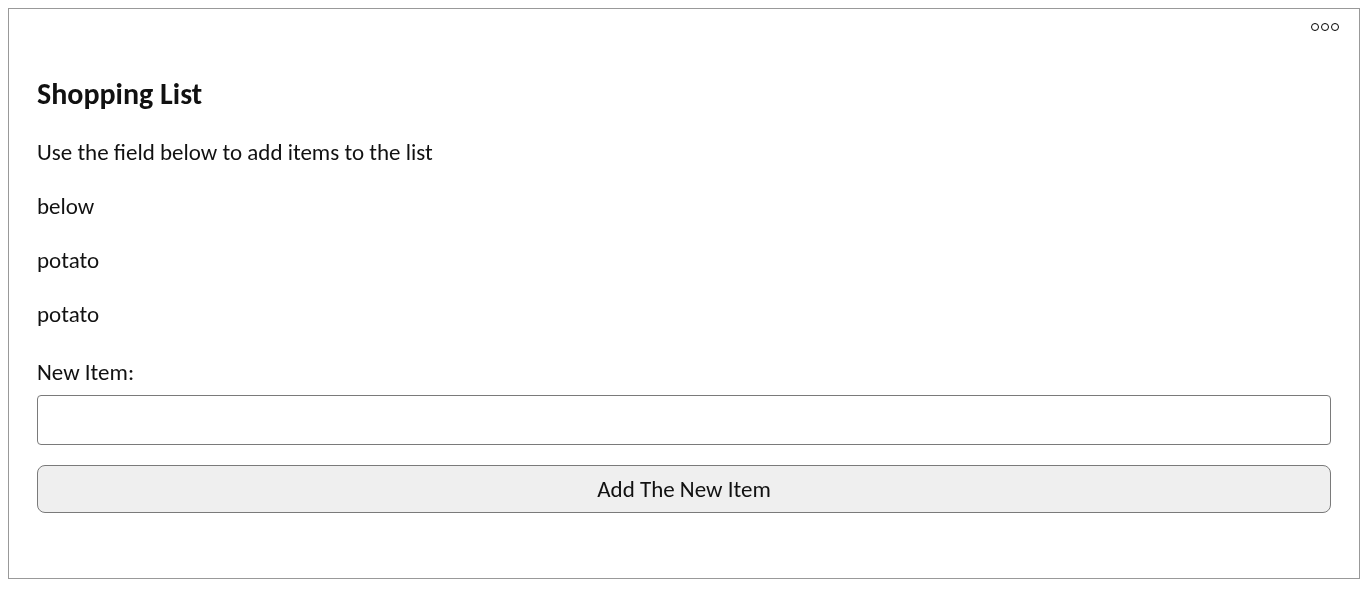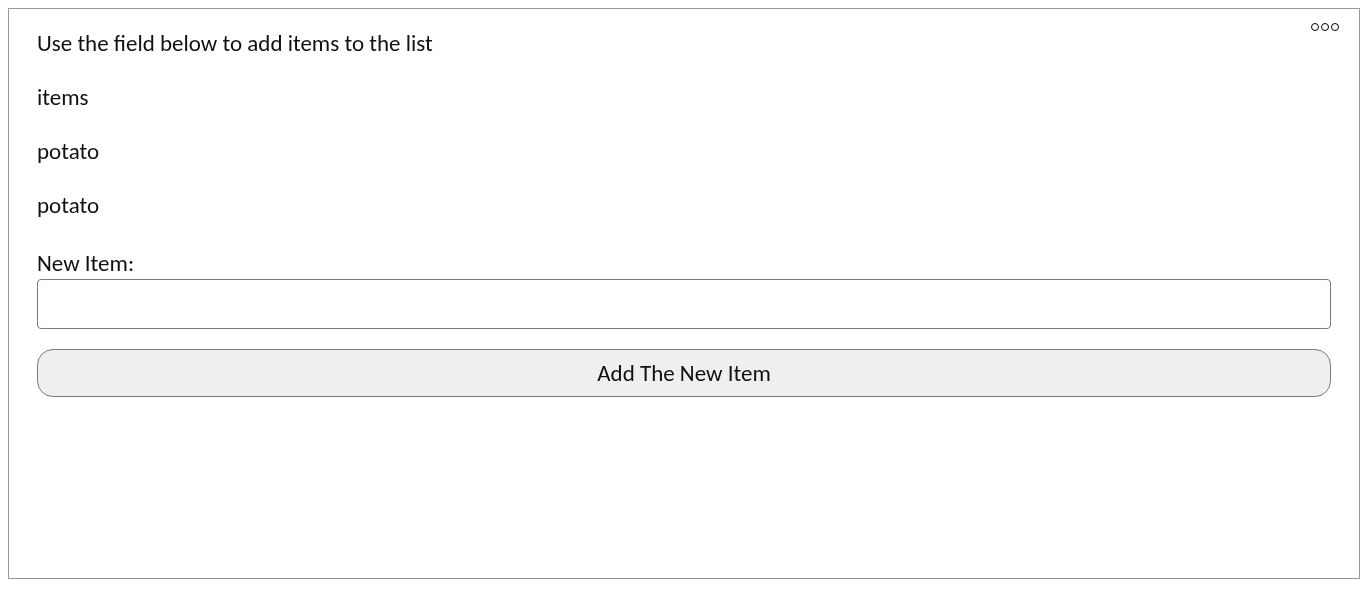--- a/index.html
+++ b/index.html
@@ -56,62 +56,63 @@
       color: #111;
       margin-bottom: 26px;
     }
     .list-item:last-child {
       margin-bottom: 15px;
     }
     .field-label {
       font-size: 23px;
       color: #111;
       margin-top: 30px;
-      margin-bottom: 2px;
+      margin-bottom: 9px;
       display: block;
     }
     .text-input {
       width: 100%;
       height: 50px;
       border: 1px solid #7a7a7a;
       border-radius: 4px;
       font-size: 20px;
       padding: 6px 10px;
       background: #fff;
       outline: none;
       margin-bottom: 20px;
     }
     .add-button {
       width: 100%;
       height: 48px;
       border: 1px solid #7a7a7a;
-      border-radius: 16px;
+      border-radius: 8px;
       background: #efefef;
       font-size: 23px;
       color: #111;
       cursor: pointer;
       font-family: inherit;
     }
   </style>
 </head>
 <body>
 
 <div class="card">
 
   <div class="more-icon">
     <span></span>
       <span></span>
       <span></span>
   </div>
 
+  <h2 class="title">Shopping List</h2>
 
   <p class="subtitle">Use the field below to add items to the list</p>
 
   <div class="list">
-    <div class="list-item">items</div>
+    <div class="list-item">below</div>
     <div class="list-item">potato</div>
     <div class="list-item">potato</div>
   </div>
 
   <label class="field-label">New Item:</label>
 
   <input type="text" class="text-input" value="" style="">
 
   <button class="add-button">Add The New Item</button>
 

